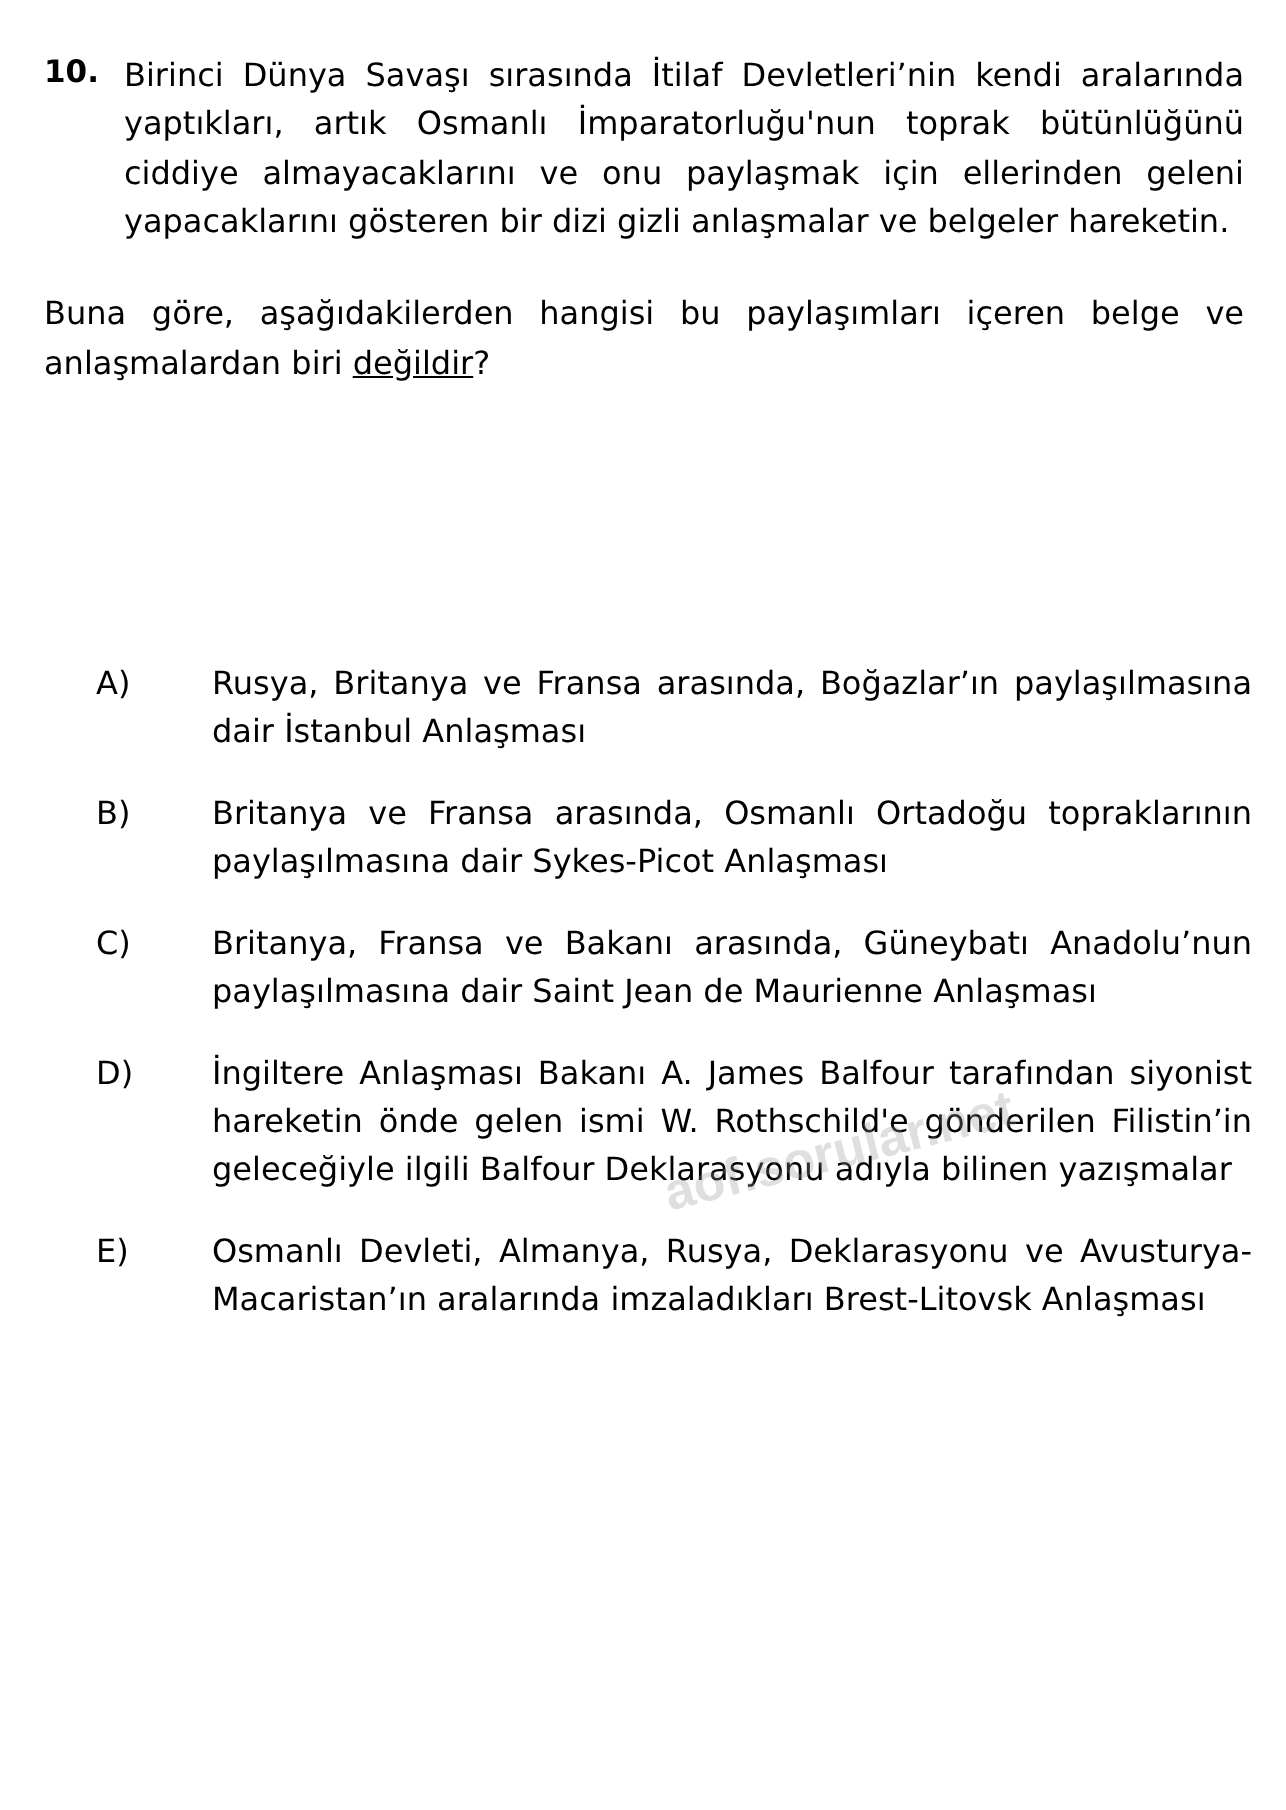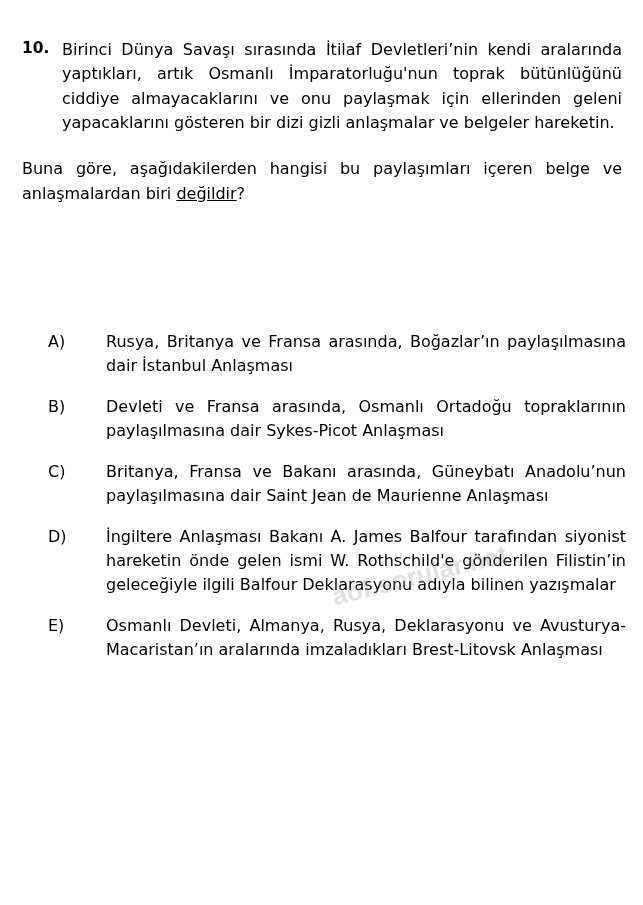--- a/index.html
+++ b/index.html
@@ -49,21 +49,20 @@
     white-space: nowrap;
     pointer-events: none;
     font-family: "Liberation Sans", sans-serif;
   }
 
   .question-block {
     position: absolute;
     left: 22px;
     top: 26px;
     width: 600px;
-    margin-top: 12px;
   }
 
   .q-row {
     display: flex;
     align-items: flex-start;
   }
 
   .q-number {
     width: 40px;
     flex: 0 0 40px;
@@ -147,21 +146,21 @@
 
   <div class="options">
 
     <div class="option">
       <div class="opt-letter">A)</div>
       <div class="opt-text">Rusya, Britanya ve Fransa arasında, Boğazlar’ın paylaşılmasına dair İstanbul Anlaşması</div>
     </div>
 
     <div class="option">
       <div class="opt-letter">B)</div>
-      <div class="opt-text">Devleti ve Fransa arasında, Osmanlı Ortadoğu topraklarının paylaşılmasına dair Sykes-Picot Anlaşması</div>
+      <div class="opt-text">Britanya ve Fransa arasında, Osmanlı Ortadoğu topraklarının paylaşılmasına dair Sykes-Picot Anlaşması</div>
     </div>
 
     <div class="option">
       <div class="opt-letter">C)</div>
       <div class="opt-text">Britanya, Fransa ve Bakanı arasında, Güneybatı Anadolu’nun paylaşılmasına dair Saint Jean de Maurienne Anlaşması</div>
     </div>
 
     <div class="option">
       <div class="opt-letter">D)</div>
       <div class="opt-text">İngiltere Anlaşması Bakanı A. James Balfour tarafından siyonist hareketin önde gelen ismi W. Rothschild'e gönderilen Filistin’in geleceğiyle ilgili Balfour Deklarasyonu adıyla bilinen yazışmalar</div>

